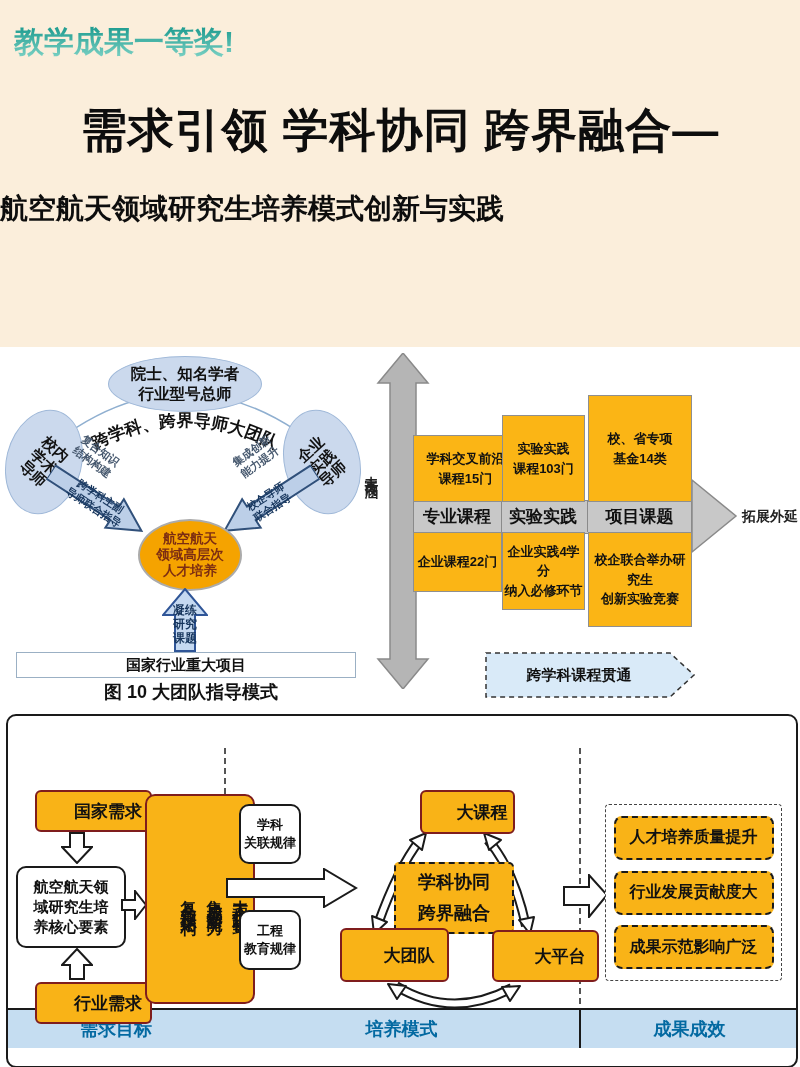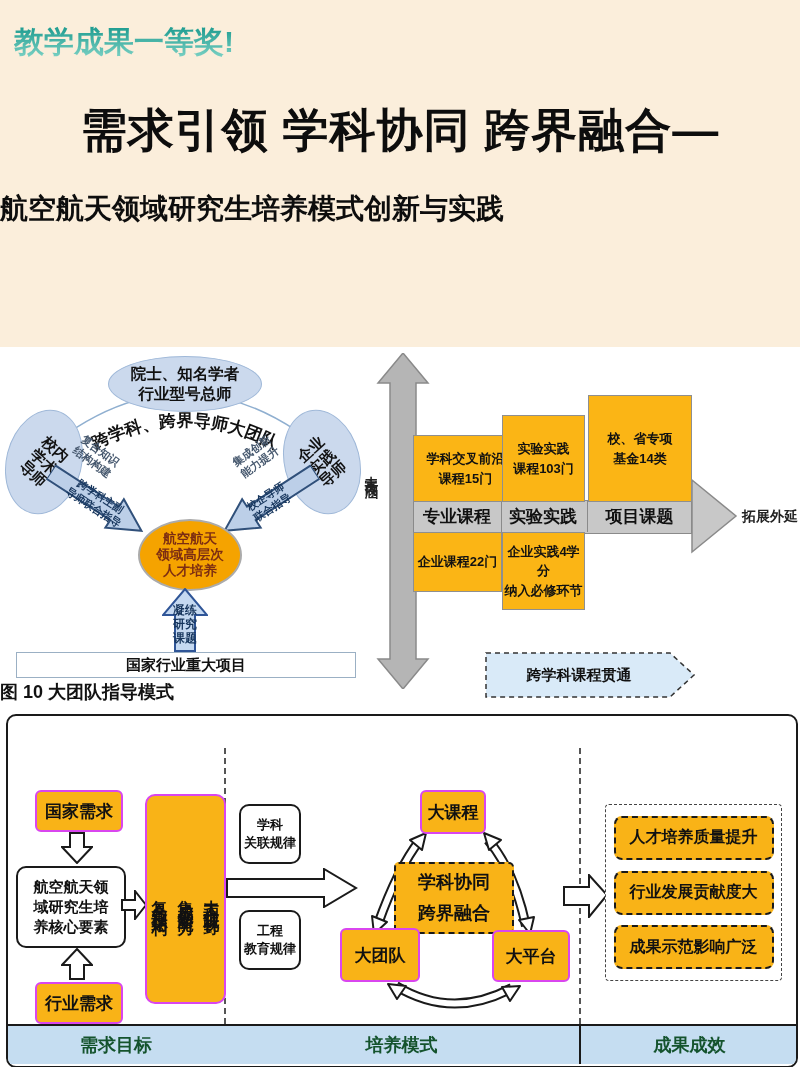--- a/index.html
+++ b/index.html
@@ -20,39 +20,39 @@
   .white-band{left:0;top:347px;width:800px;height:720px;background:#ffffff;}
 
   
   #fig10{left:0;top:347px;width:364px;height:363px;}
   .ellipse{border-radius:50%;background:#CBD9ED;border:1px solid #9FB8D8;color:#111;font-weight:bold;}
   .center-ellipse{border-radius:50%;background:#F5A300;border:2px solid #ababab;color:#7C2D12;font-weight:bold;}
   .tilt-label{font-size:11px;font-weight:bold;color:#46586e;line-height:1.25;text-align:center;}
   .blue-arrow-text{position:absolute;inset:0;display:flex;align-items:center;justify-content:center;text-align:center;
                    font-size:10.5px;font-weight:bold;color:#17365D;line-height:1.2;}
   .base-box{background:#fff;border:1px solid #9bb0c4;font-size:15px;font-weight:bold;color:#111;}
-  .fig-caption{font-size:18px;font-weight:bold;color:#111;}
+  .fig-caption{font-size:18px;font-weight:bold;color:#111;text-align:center;padding-left:9px;}
 
   
   #figcourse{left:364px;top:347px;width:436px;height:363px;}
   .obox{background:#FBB515;border:1.5px solid #8f8f8f;font-size:13px;font-weight:bold;color:#111;line-height:1.5;}
   .band{background:#C8C8C8;border:1.5px solid #8a8a8a;}
   .band-label{font-size:17px;font-weight:bold;color:#111;}
   .v-axis{writing-mode:vertical-lr;text-orientation:upright;font-size:13.5px;font-weight:bold;color:#222;letter-spacing:3px;}
   .h-axis{font-size:14px;font-weight:bold;color:#222;}
   .dash-arrow-text{font-size:15px;font-weight:bold;color:#111;}
 
   
   #panel{left:6px;top:714px;width:788px;height:350px;background:#fff;border:2px solid #1a1a1a;border-radius:10px;overflow:hidden;}
   .panel-title{left:0;top:0;width:788px;height:32px;background:#C5DDF1;border-bottom:2px solid #1a1a1a;
                font-size:19px;font-weight:bold;color:#111;}
   .divider{width:0;border-left:2px dashed #555;}
-  .footer-cell{top:308px;height:38px;background:#C5DDF1;border-top:2px solid #1a1a1a;
-               font-size:18px;font-weight:bold;color:#14532d;}
-  .fbox{background:#F9B317;border:2px solid #d946ef;border-radius:6px;font-size:17px;font-weight:bold;color:#111;}
+  .footer-cell{top:292px;height:38px;background:#C5DDF1;border-top:2px solid #1a1a1a;
+               font-size:18px;font-weight:bold;color:#0369a1;}
+  .fbox{background:#F9B317;border:2px solid #7f1d1d;border-radius:6px;font-size:17px;font-weight:bold;color:#111;padding-left:29px;}
   .wbox{background:#fff;border:2px solid #1a1a1a;border-radius:10px;font-weight:bold;color:#111;}
   .dash-box{background:#F9B317;border:2px dashed #1a1a1a;border-radius:5px;font-size:18px;font-weight:bold;color:#111;line-height:1.7;}
   .vcols{writing-mode:vertical-lr;text-orientation:upright;white-space:pre-line;
          font-size:16px;font-weight:bold;color:#111;letter-spacing:4px;line-height:1.62;}
   .outcome{background:#F9B317;border:2px dashed #1a1a1a;border-radius:8px;font-size:16px;font-weight:bold;color:#111;}
   .dashed-wrap{border:1.5px dashed #444;border-radius:4px;background:#fff;}
 </style>
 </head>
 <body>
 
@@ -146,20 +146,22 @@
     <div class="abs obox ctr ml" style="left:49px;top:88px;width:87px;height:65px;padding-left:8px;">学科交叉前沿
 课程15门</div>
     <div class="abs obox ctr ml" style="left:138px;top:68px;width:81px;height:85px;">实验实践
 课程103门</div>
     <div class="abs obox ctr ml" style="left:224px;top:48px;width:102px;height:105px;">校、省专项
 基金14类</div>
 
     <div class="abs obox ctr ml" style="left:49px;top:185px;width:87px;height:58px;">企业课程22门</div>
     <div class="abs obox ctr ml" style="left:138px;top:185px;width:81px;height:76px;">企业实践4学分
 纳入必修环节</div>
+    <div class="abs obox ctr ml" style="left:224px;top:185px;width:102px;height:93px;">校企联合举办研究生
+创新实验竞赛</div>
 
     <svg class="abs" style="left:120px;top:304px;" width="216" height="48" viewBox="0 0 216 48">
       <polygon points="2,2 186,2 210,24 186,46 2,46" fill="#D9EAF8" stroke="#333" stroke-width="1.5" stroke-dasharray="5,4"></polygon>
     </svg>
     <div class="abs dash-arrow-text ctr" style="left:120px;top:304px;width:190px;height:48px;">跨学科课程贯通</div>
   </div>
 
   <div class="abs" id="panel">
 
     <div class="abs divider" style="left:216px;top:32px;height:276px;"></div>

